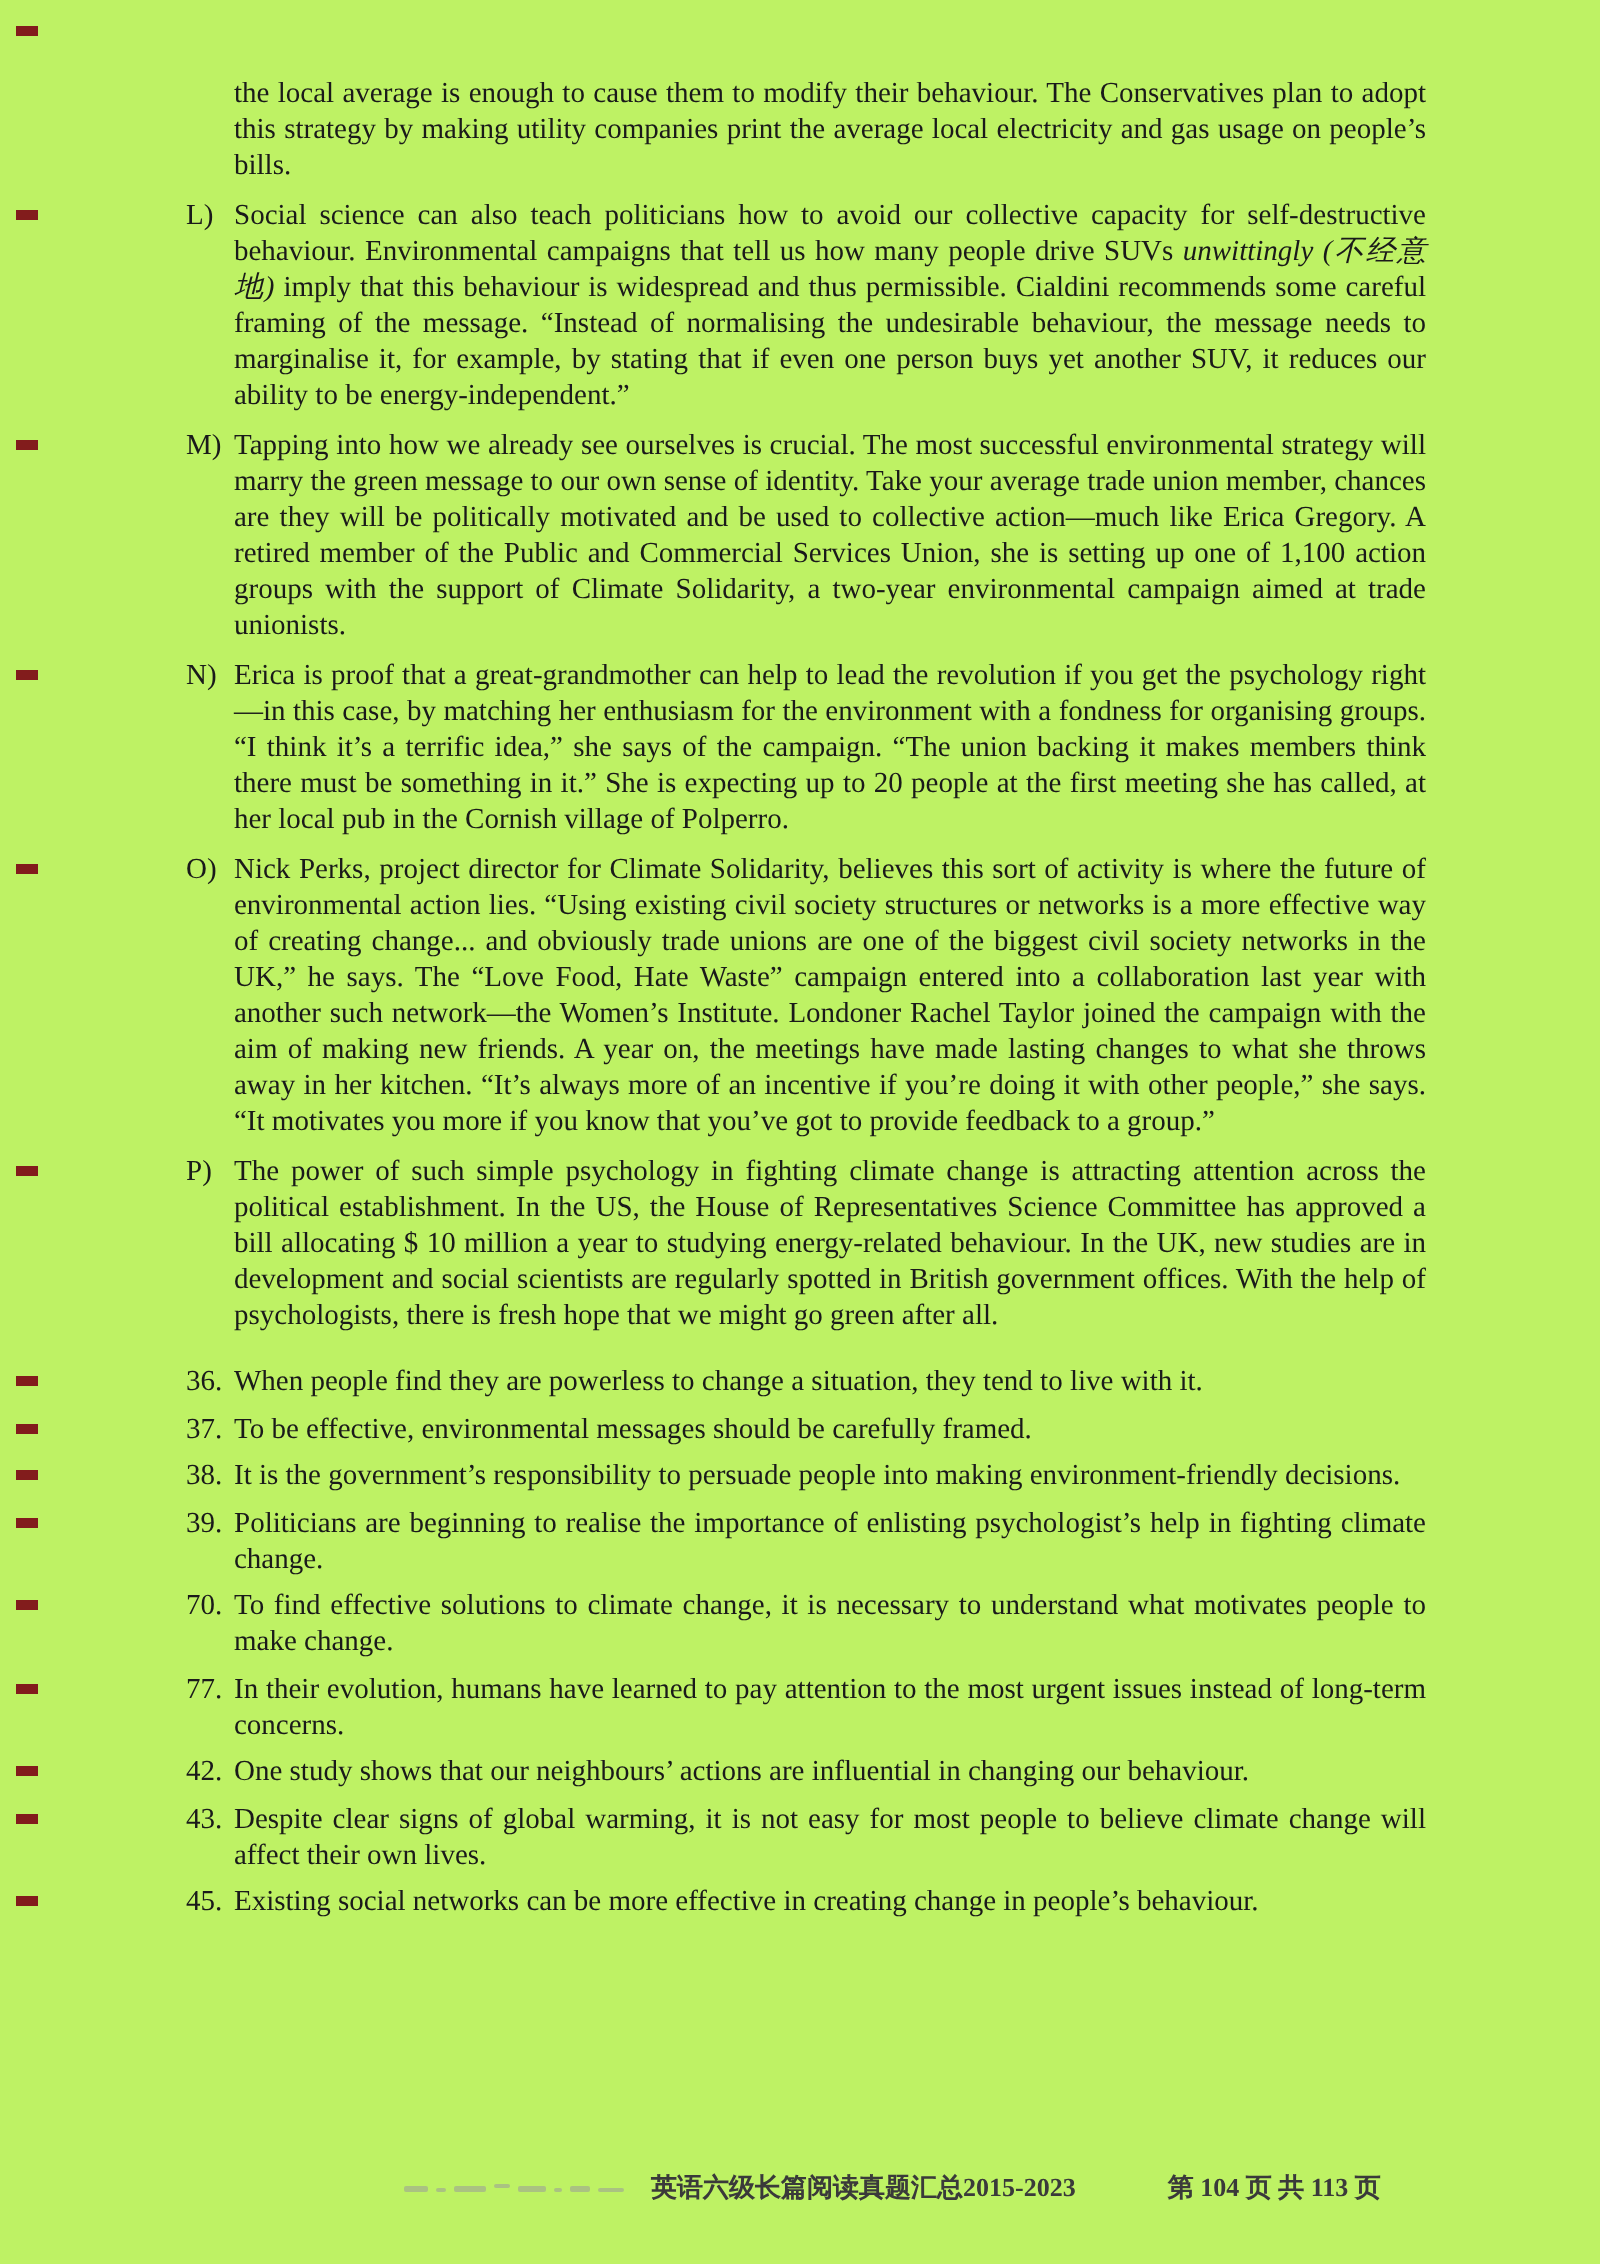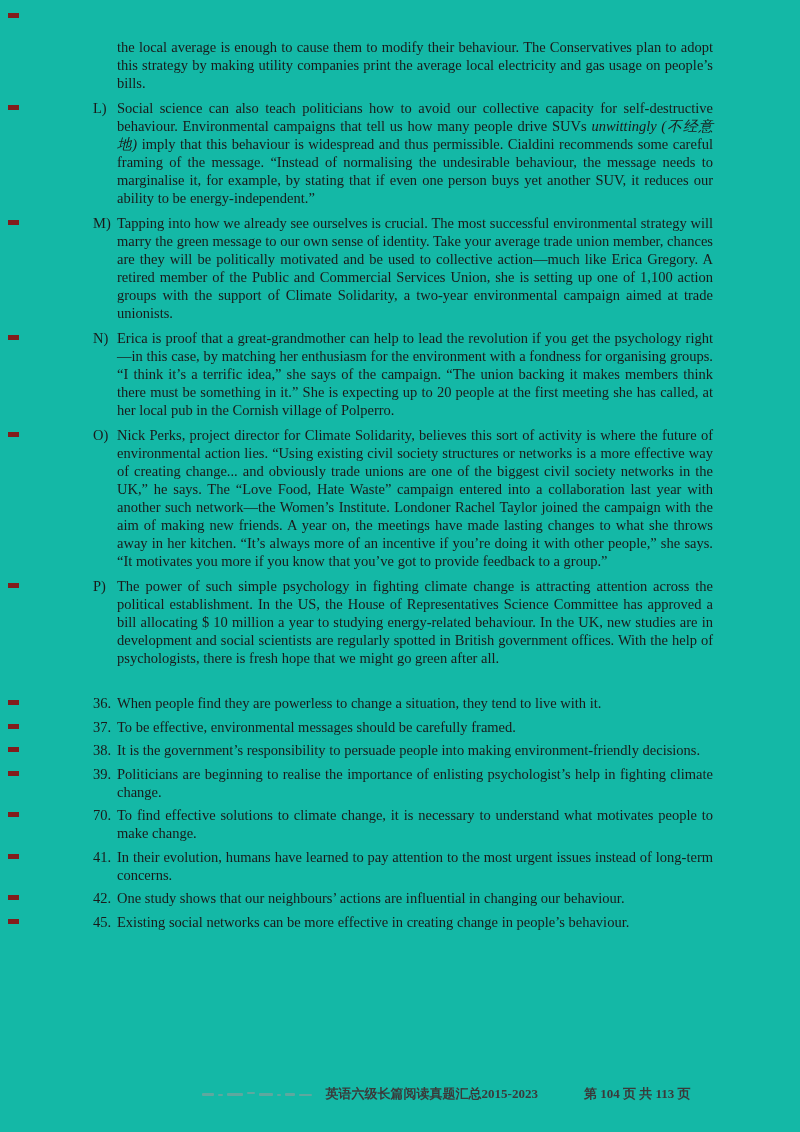--- a/index.html
+++ b/index.html
@@ -1,19 +1,19 @@
 <!DOCTYPE html>
 <html><head>
 <meta charset="utf-8">
 <style>
   html,body{margin:0;padding:0;background:#ffffff;}
   .page{
     position:relative;
     width:800px;height:1132px;
-    background:#14b8a6;
+    background:#bef264;
     font-family:"Liberation Serif","DejaVu Serif",serif;
     color:#1a1a1a;
     overflow:hidden;
   }
   .content{
     position:absolute;
     left:93px;top:38px;
     width:620px;
     font-size:14.5px;
     line-height:18px;
@@ -25,21 +25,21 @@
   }
   .block .label{
     width:24px;
     flex:none;
   }
   .block .text{
     flex:1;
     text-align:justify;
   }
   .i{font-style:italic;}
-  .questions{margin-top:27px;}
+  .questions{margin-top:15px;}
   .questions .block{margin-bottom:5.5px;}
   .edge-mark{
     position:absolute;
     left:-85px;top:6px;
     width:11px;height:5px;
     background:#821c1c;
   }
   .top-mark{
     position:absolute;
     left:8px;top:13px;
@@ -158,30 +158,35 @@
       </div>
 
       <div class="block">
         <span class="edge-mark"></span>
         <span class="label">70.</span>
         <div class="text">To find effective solutions to climate change, it is necessary to understand what motivates people to make change.</div>
       </div>
 
       <div class="block">
         <span class="edge-mark"></span>
-        <span class="label">41.</span>
+        <span class="label">77.</span>
         <div class="text">In their evolution, humans have learned to pay attention to the most urgent issues instead of long-term concerns.</div>
       </div>
 
       <div class="block">
         <span class="edge-mark"></span>
         <span class="label">42.</span>
         <div class="text">One study shows that our neighbours’ actions are influential in changing our behaviour.</div>
       </div>
 
+      <div class="block">
+        <span class="edge-mark"></span>
+        <span class="label">43.</span>
+        <div class="text">Despite clear signs of global warming, it is not easy for most people to believe climate change will affect their own lives.</div>
+      </div>
 
 
       <div class="block">
         <span class="edge-mark"></span>
         <span class="label">45.</span>
         <div class="text">Existing social networks can be more effective in creating change in people’s behaviour.</div>
       </div>
 
     </div>
   </div>

